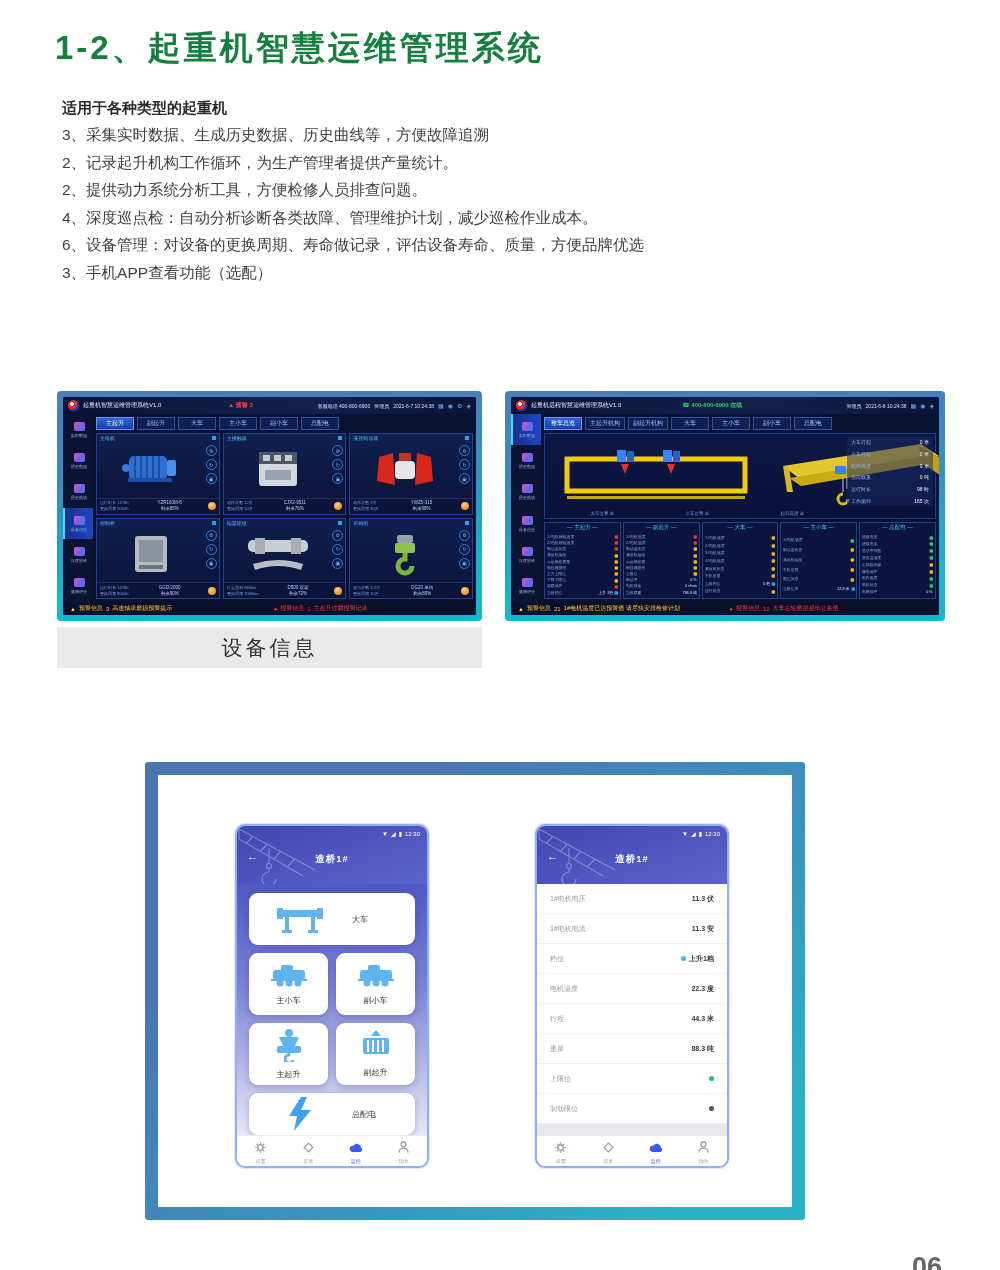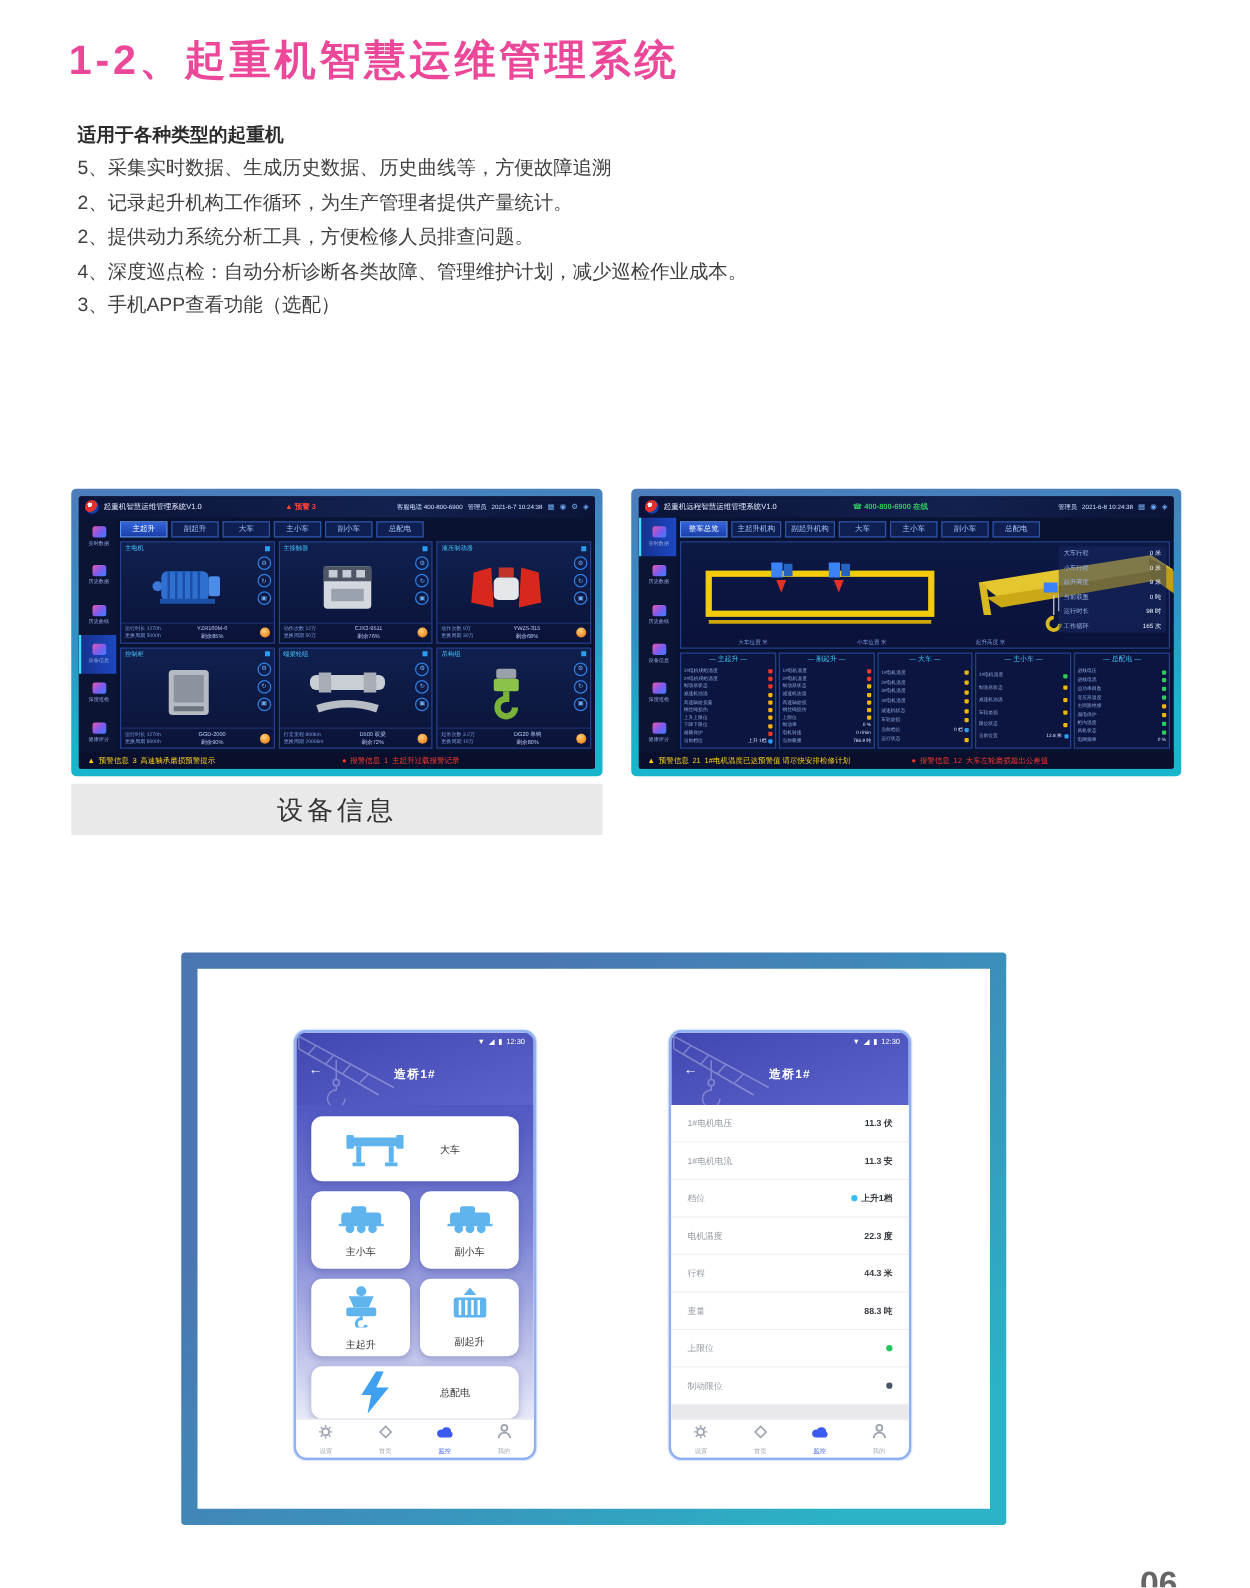--- a/index.html
+++ b/index.html
@@ -1,20 +1,20 @@
 <!DOCTYPE html>
 <html><head>
 <meta charset="utf-8">
 <style>
   html,body{margin:0;padding:0;background:#fff;}
   .page{position:relative;width:1000px;height:1270px;background:#fff;overflow:hidden;
         font-family:"Liberation Sans","DejaVu Sans",sans-serif;}
   
   .page-title{position:absolute;left:55px;top:26px;font-size:33px;font-weight:bold;
-              color:#ec4899;letter-spacing:3px;}
+              color:#15803d;letter-spacing:3px;}
   .intro-heading{position:absolute;left:62px;top:99px;font-size:15px;font-weight:bold;color:#2b2b2b;}
   .feature-list{position:absolute;left:62px;top:121px;margin:0;padding:0;list-style:none;
                 font-size:15.5px;color:#3f3f3f;line-height:27.5px;}
   
   .figure{position:absolute;}
   .fig-left{left:57px;top:391px;width:425px;}
   .fig-right{left:505px;top:391px;width:440px;}
   .shot-frame{height:230px;padding:6px;box-sizing:border-box;border-radius:4px;
               background:linear-gradient(175deg,#4d7cba 0%,#3390c4 45%,#17b6cc 78%);}
   .fig-caption{margin-top:6px;height:41px;background:#e9e9e9;display:flex;align-items:center;
@@ -129,24 +129,25 @@
   .ph-gray{flex:1;background:#e9e9ed;}
   .page-number{position:absolute;right:58px;bottom:-13px;font-size:27px;font-weight:bold;color:#666;}
 </style>
 </head>
 <body>
 
 <div class="page">
   <div class="page-title">1-2、起重机智慧运维管理系统</div>
   <div class="intro-heading">适用于各种类型的起重机</div>
   <ul class="feature-list" id="feature-list">
-      <li class="feature-item">5、采集实时数据、生成历史数据、历史曲线等，方便故障追溯</li>
+      <li class="feature-item">3、采集实时数据、生成历史数据、历史曲线等，方便故障追溯</li>
       <li class="feature-item">2、记录起升机构工作循环，为生产管理者提供产量统计。</li>
       <li class="feature-item">2、提供动力系统分析工具，方便检修人员排查问题。</li>
       <li class="feature-item">4、深度巡点检：自动分析诊断各类故障、管理维护计划，减少巡检作业成本。</li>
+      <li class="feature-item">6、设备管理：对设备的更换周期、寿命做记录，评估设备寿命、质量，方便品牌优选</li>
       <li class="feature-item">3、手机APP查看功能（选配）</li>
     </ul>
 
   <div class="figure fig-left">
     <div class="shot-frame">
       <div class="dash" id="dash-left">
           <div class="db-top">
             <div class="db-logo"></div>
             <div class="db-title">起重机智慧运维管理系统V1.0</div>
             <div class="db-alert" style="color: rgb(255, 65, 54);">▲ 预警 3</div>

